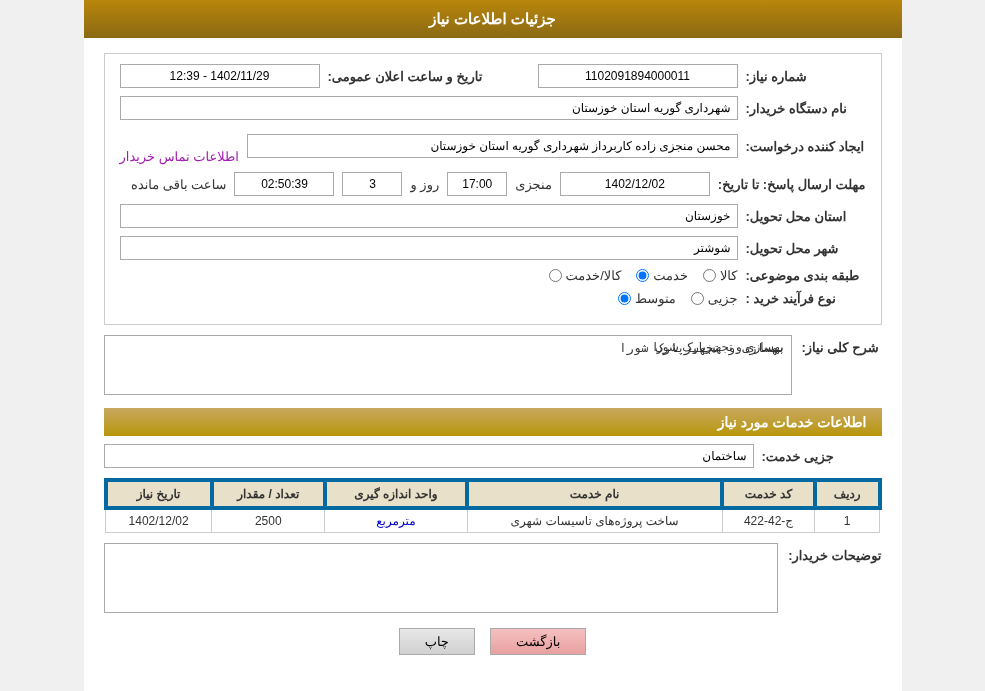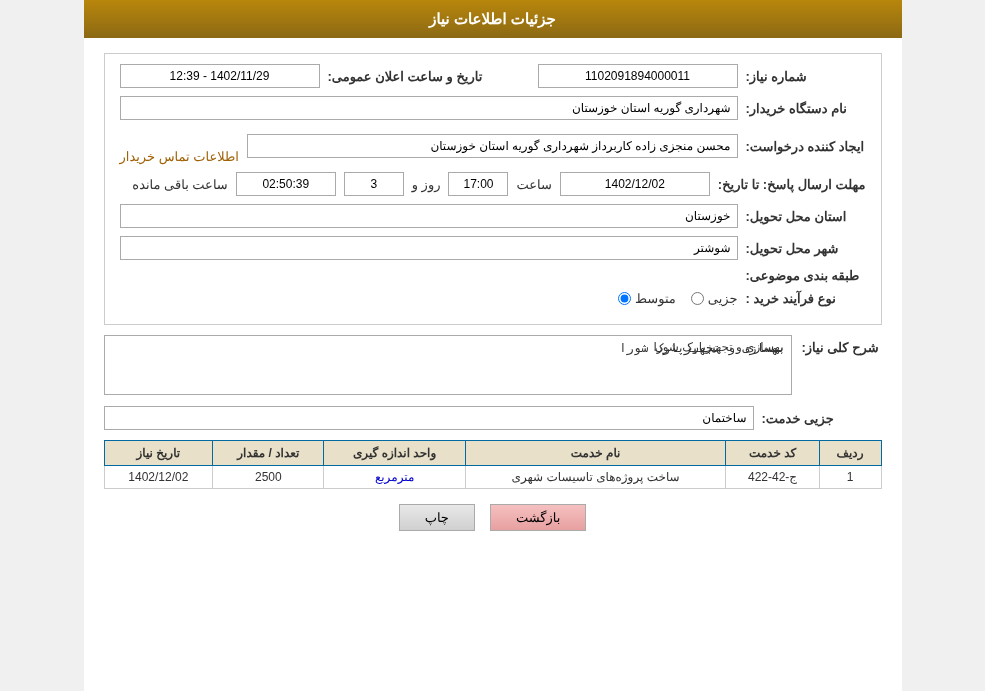--- a/index.html
+++ b/index.html
@@ -39,21 +39,21 @@
       gap: 8px;
     }
     .label {
       color: #333;
       font-weight: bold;
       white-space: nowrap;
       min-width: 120px;
       text-align: left;
     }
     .label-link {
-      color: #a16207;
+      color: #a21caf;
       cursor: pointer;
       white-space: nowrap;
       margin-top: 21px;
     }
     .input-field {
       border: 1px solid #aaa;
       background: #fff;
       padding: 3px 6px;
       height: 24px;
       font-family: Tahoma, Arial, sans-serif;
@@ -102,21 +102,21 @@
     .table-section {
       margin: 10px 0;
     }
     table {
       width: 100%;
       border-collapse: collapse;
       font-size: 12px;
     }
     table th {
       background: #e8e0c8;
-      border: 1px solid #0369a1;
+      border: 4px solid #0369a1;
       padding: 5px 8px;
       text-align: center;
       font-weight: bold;
     }
     table td {
       border: 1px solid #ccc;
       padding: 4px 8px;
       text-align: center;
       background: #fff;
     }
@@ -192,40 +192,54 @@
 
       <div class="form-row">
         <span class="label">ایجاد کننده درخواست:</span>
         <input class="input-field" type="text" style="flex: 1 1 0%;" readonly="" value="محسن منجزی زاده کاربرداز شهرداری گوریه استان خوزستان">
         <span class="label-link">اطلاعات تماس خریدار</span>
       </div>
 
       <div class="form-row">
         <span class="label">مهلت ارسال پاسخ: تا تاریخ:</span>
         <input class="input-field input-date" type="text" readonly="" style="text-align: center;" value="1402/12/02">
-        <span>ساعت</span>
+        <span>منجزی</span>
         <input class="input-field input-xsmall" type="text" readonly="" style="text-align: center;" value="17:00">
         <span>روز و</span>
         <input class="input-field input-xsmall" type="text" readonly="" style="text-align: center;" value="3">
         <input class="input-field input-small" type="text" readonly="" style="text-align: center;" value="02:50:39">
         <span>ساعت باقی مانده</span>
       </div>
 
       <div class="form-row">
         <span class="label">استان محل تحویل:</span>
         <input class="input-field" type="text" style="flex: 1 1 0%;" readonly="" value="خوزستان">
       </div>
 
       <div class="form-row">
         <span class="label">شهر محل تحویل:</span>
         <input class="input-field" type="text" style="flex: 1 1 0%;" readonly="" value="شوشتر">
       </div>
 
       <div class="form-row">
         <span class="label">طبقه بندی موضوعی:</span>
+        <div class="radio-group">
+          <div class="radio-item">
+            <span>کالا/خدمت</span>
+            <input type="radio" name="tabaqeh" value="kala_khadamat" style="">
+          </div>
+          <div class="radio-item">
+            <span>خدمت</span>
+            <input type="radio" name="tabaqeh" value="khadamat" checked="" style="">
+          </div>
+          <div class="radio-item">
+            <span>کالا</span>
+            <input type="radio" name="tabaqeh" value="kala" style="">
+          </div>
+        </div>
       </div>
 
       <div class="form-row">
         <span class="label">نوع فرآیند خرید :</span>
         <div class="radio-group">
           <div class="radio-item">
             <span>متوسط</span>
             <input type="radio" name="nav_farayand" value="motavaset" checked="" style="">
           </div>
           <div class="radio-item">
@@ -238,20 +252,23 @@
     </div>
 
     <div style="display:flex; align-items:flex-start; gap:10px; margin-bottom:8px;">
       <span class="label" style="min-width:80px; padding-top:5px;">شرح کلی نیاز:</span>
       <div style="flex:1; position:relative;">
         <textarea class="shrh-box" rows="3" style="">بهسازی و تجهیزپارک شورا</textarea>
         <div style="position:absolute; top:5px; right:8px; color:#333; font-size:12px; pointer-events:none;">بهسازی و تجهیزپارک شورا</div>
       </div>
     </div>
 
+    <div class="section-header">
+      <span>اطلاعات خدمات مورد نیاز</span>
+    </div>
 
     <div class="form-row" style="margin-bottom:10px;">
       <span class="label">جزیی خدمت:</span>
       <input class="input-field" type="text" style="flex: 1 1 0%;" readonly="" value="ساختمان">
     </div>
 
     <div class="table-section">
       <table>
         <thead>
           <tr>
@@ -269,20 +286,24 @@
               <td>ج-42-422</td>
               <td>ساخت پروژه‌های تاسیسات شهری</td>
               <td style="color: rgb(0, 0, 204);">مترمربع</td>
               <td>2500</td>
               <td>1402/12/02</td>
             </tr>
           </tbody>
       </table>
     </div>
 
+    <div class="description-box" style="margin-top:10px;">
+      <span class="desc-label">توضیحات خریدار:</span>
+      <textarea class="desc-textarea" rows="4" style=""></textarea>
+    </div>
 
     <div class="buttons-row">
       <button class="btn btn-back">بازگشت</button>
       <button class="btn btn-print">چاپ</button>
     </div>
 
   </div>
 </div>
 
 </body></html>

